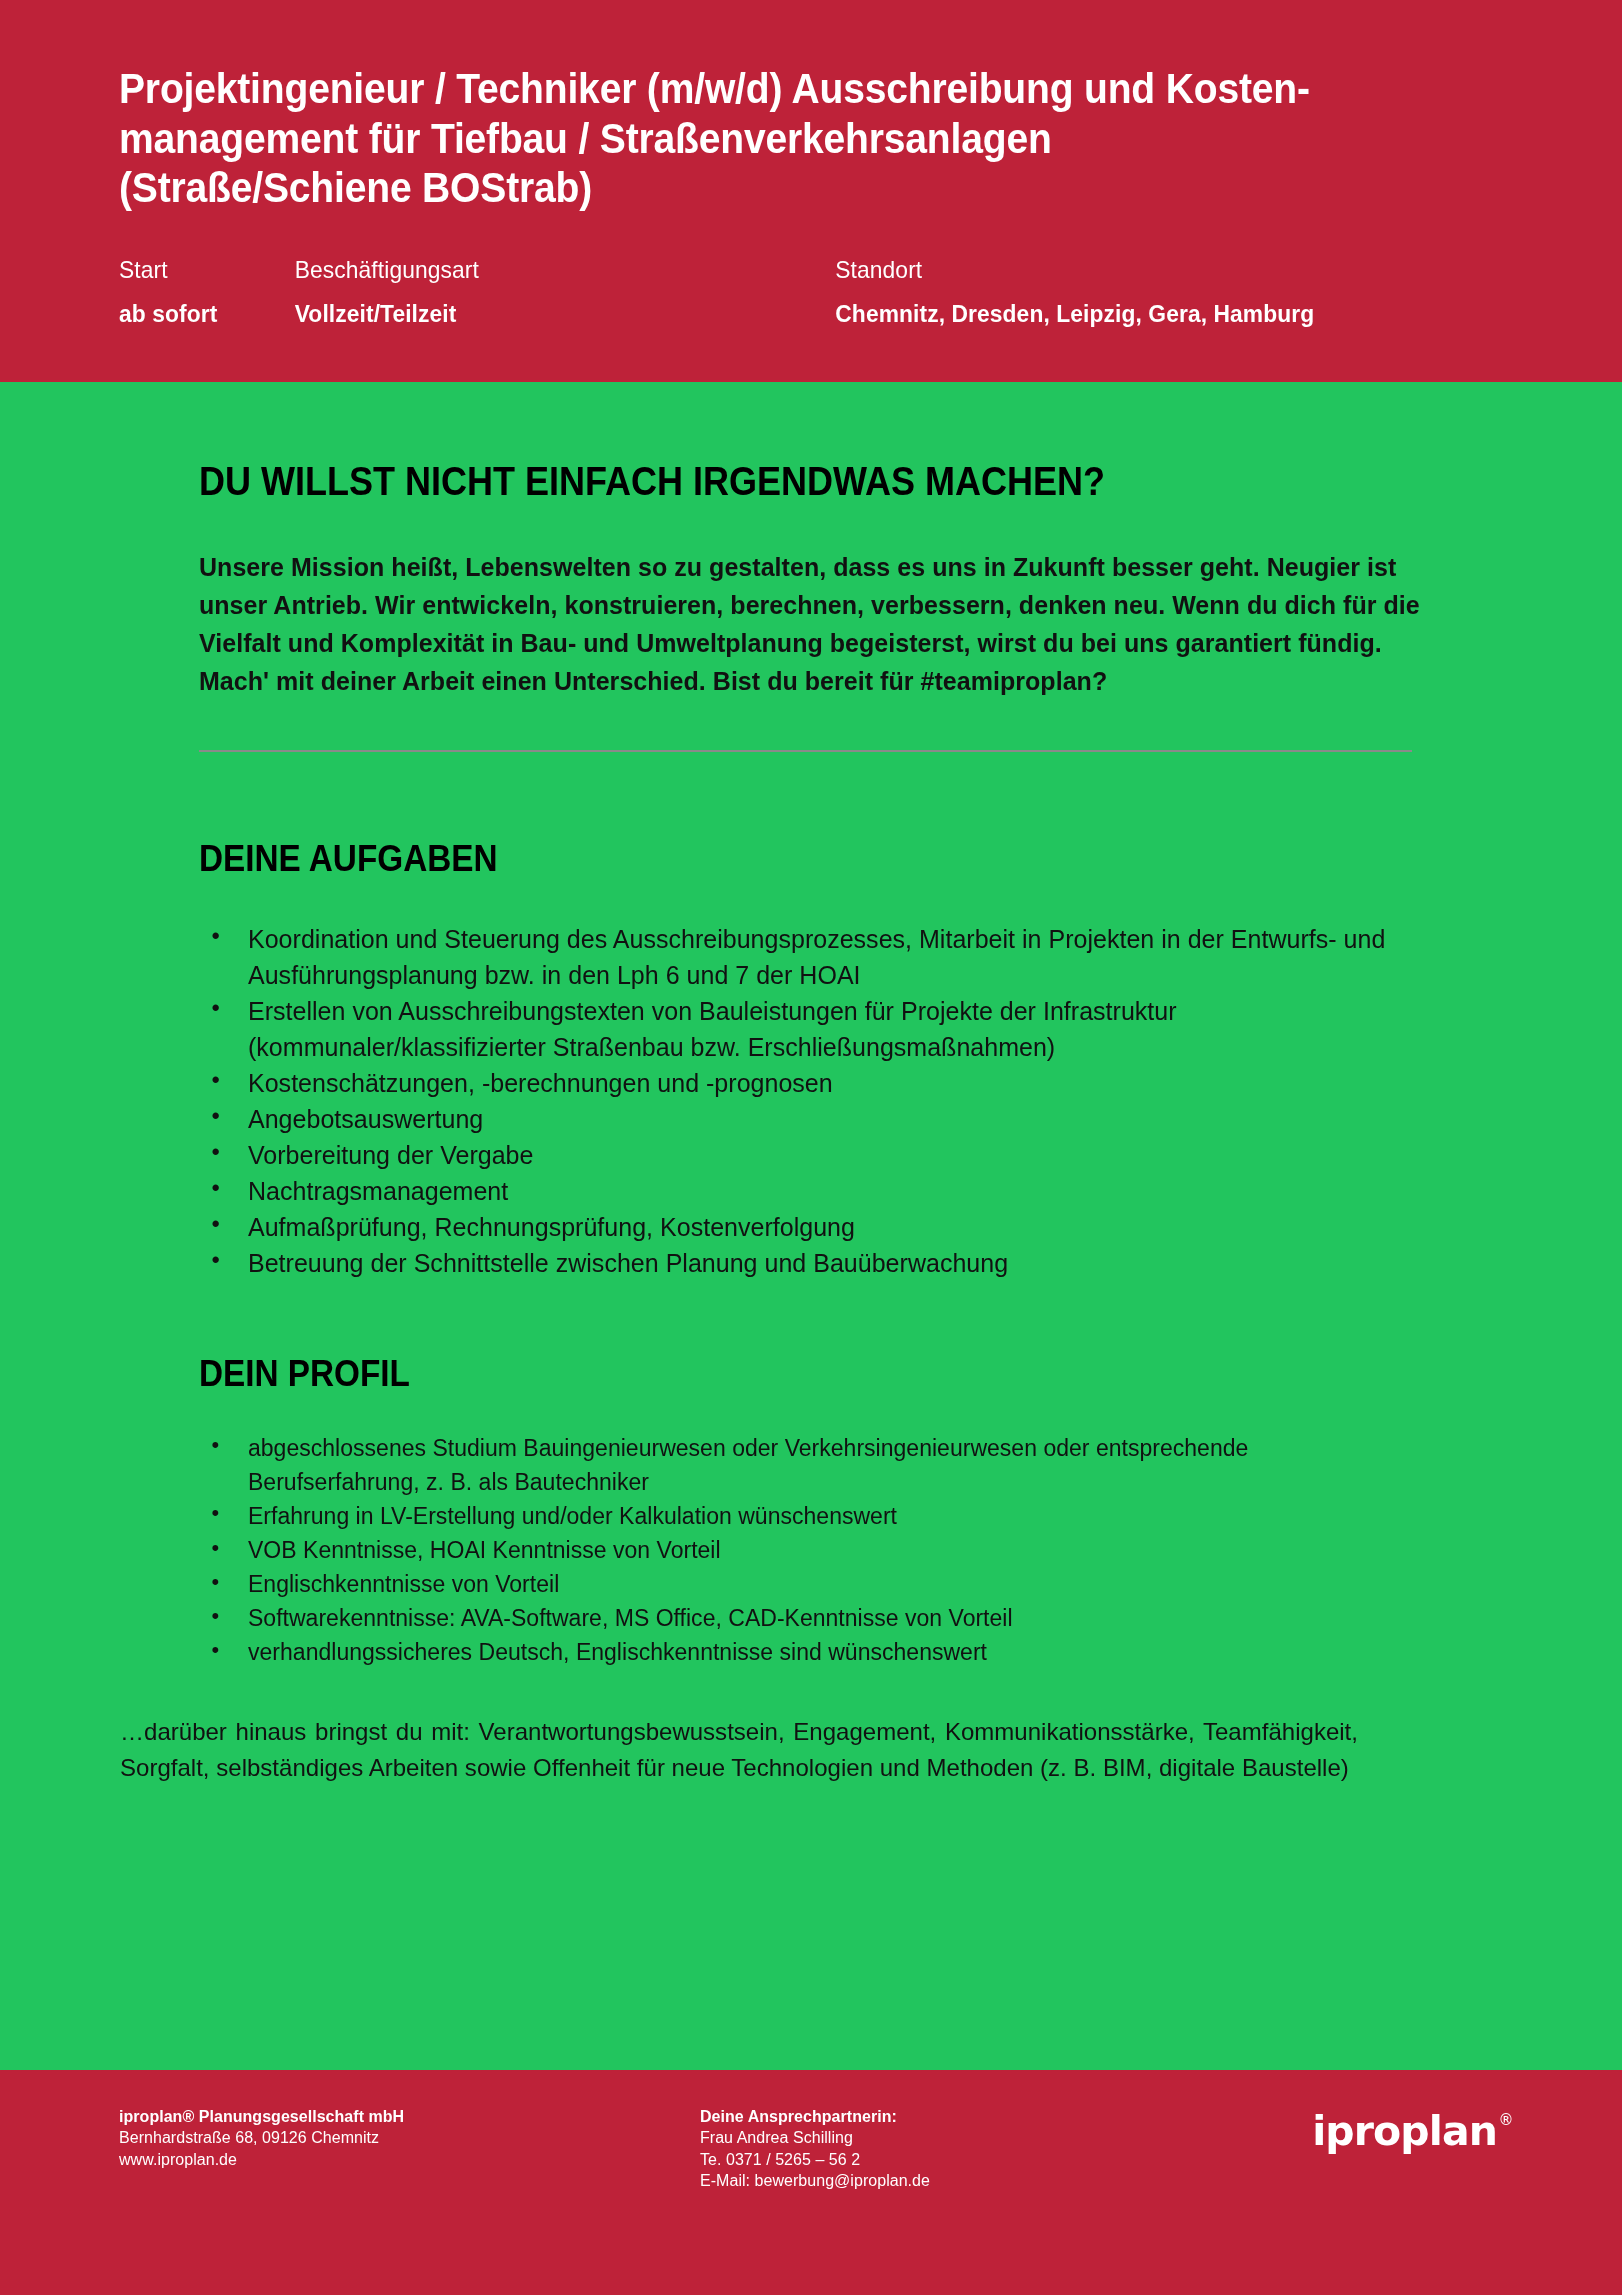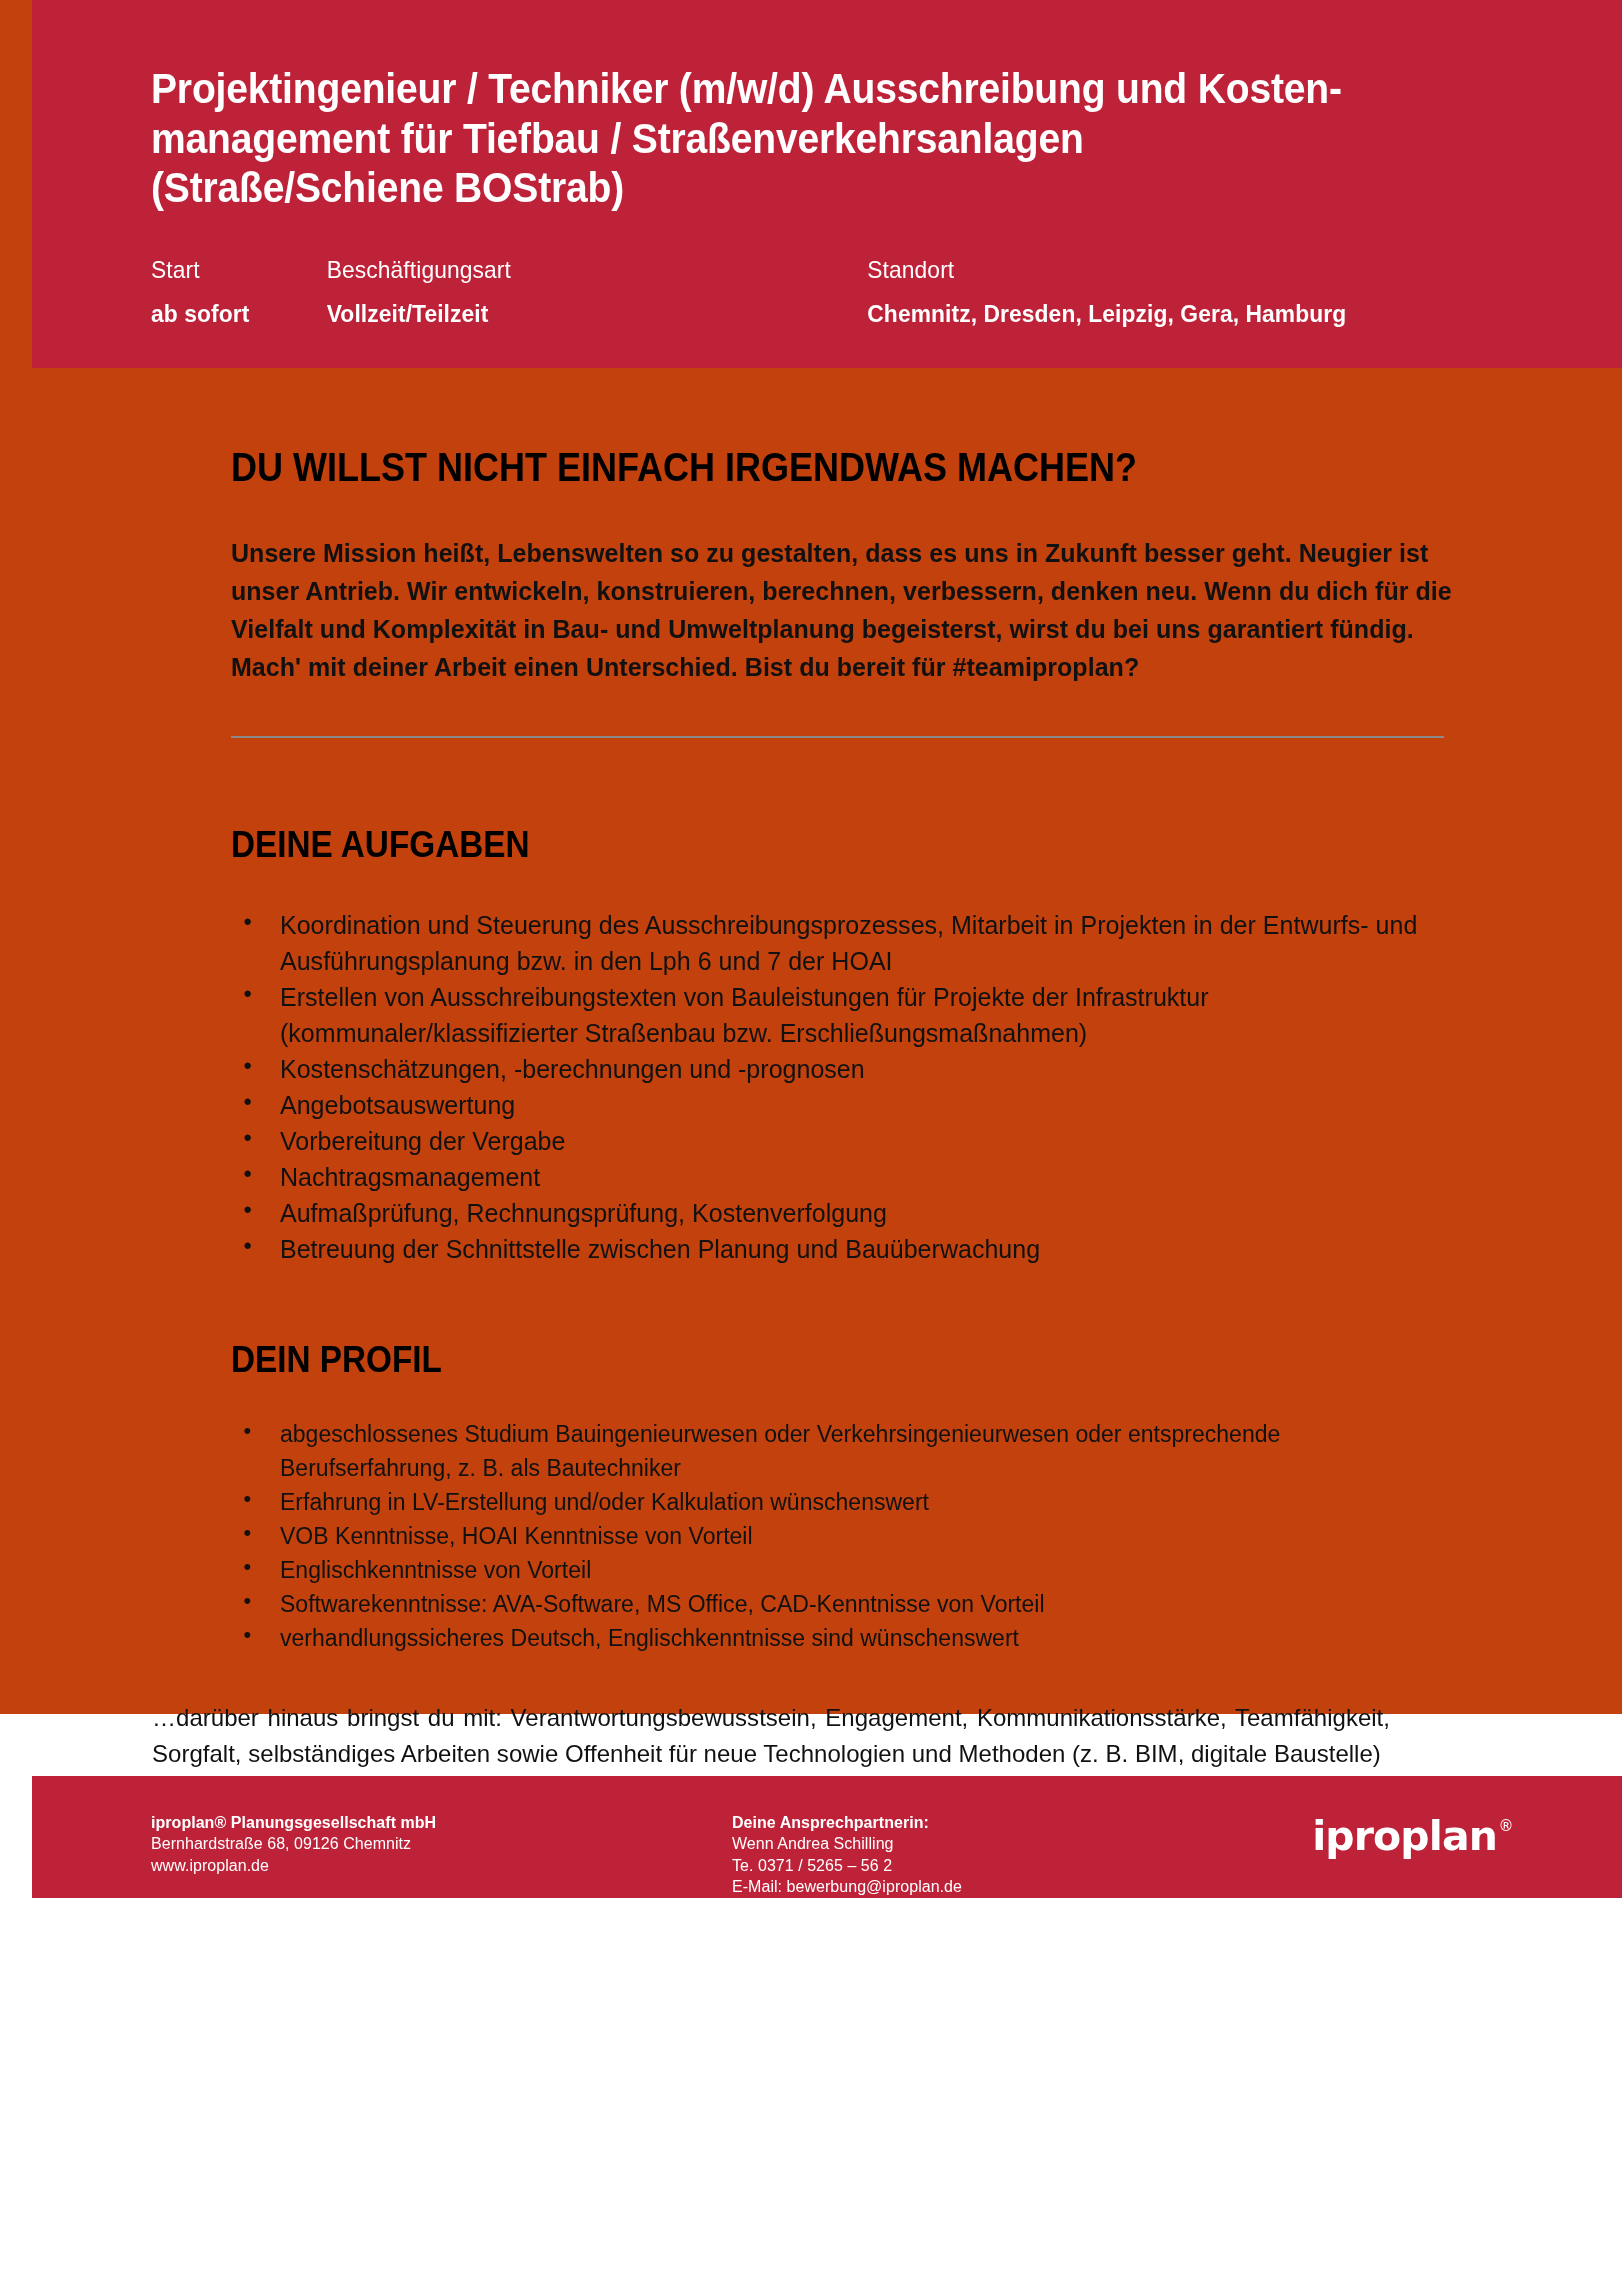--- a/index.html
+++ b/index.html
@@ -11,26 +11,25 @@
     height: 2295px;
     background: #ffffff;
     font-family: "Liberation Sans", "DejaVu Sans", sans-serif;
     -webkit-font-smoothing: antialiased;
     overflow: hidden;
   }
 
   .page {
     position: relative;
     width: 1622px;
-    height: 1714px;
-    background: #c2410c;
+    height: 2295px;
+    background: #22c55e;
     box-sizing: border-box;
     display: flex;
     flex-direction: column;
-    padding-left: 32px;
   }
 
   
   .header {
     background: #BE2239;
     color: #ffffff;
     padding: 64px 118px 38px 119px;
     box-sizing: border-box;
     height: 382px;
     position: relative;
@@ -278,21 +277,21 @@
   <footer class="footer">
 
     <div class="footer-col-company">
       <div class="f-line bold">iproplan® Planungsgesellschaft mbH</div>
       <div class="f-line">Bernhardstraße 68, 09126 Chemnitz</div>
       <div class="f-line">www.iproplan.de</div>
     </div>
 
     <div class="footer-col-contact">
       <div class="f-line bold">Deine Ansprechpartnerin:</div>
-      <div class="f-line">Wenn Andrea Schilling</div>
+      <div class="f-line">Frau Andrea Schilling</div>
       <div class="f-line">Te.  0371 / 5265 – 56 2</div>
       <div class="f-line">E-Mail: bewerbung@iproplan.de</div>
     </div>
 
     <div class="footer-col-logo">
       <span class="logo">
         <span>iproplan</span><span class="reg">®</span>
       </span>
     </div>
 

